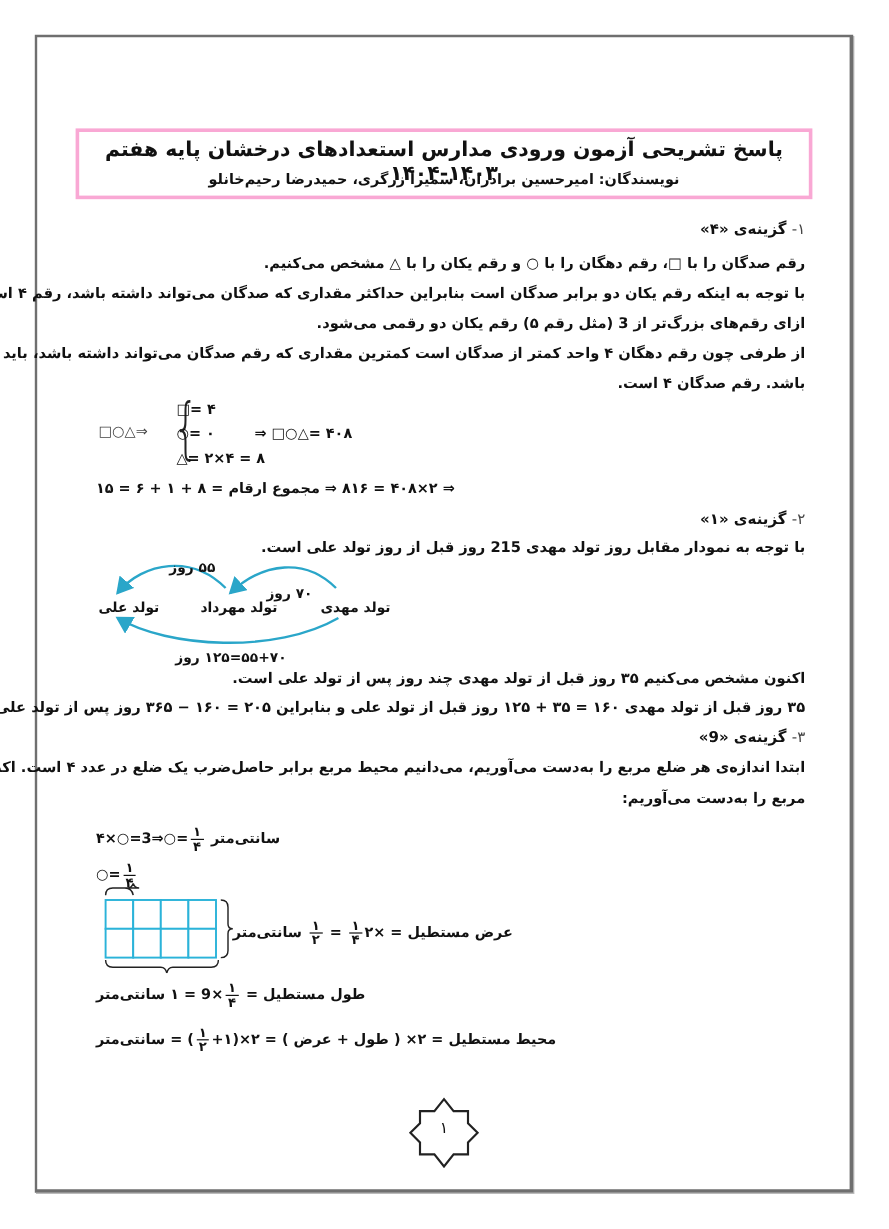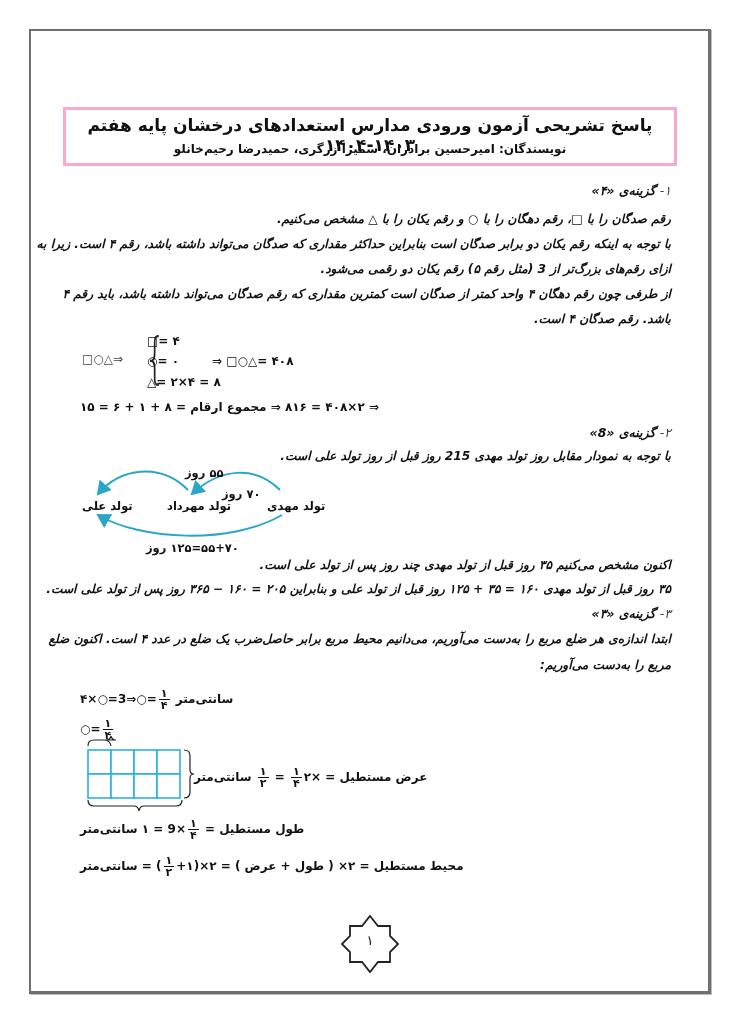--- a/index.html
+++ b/index.html
@@ -14,21 +14,21 @@
   .title-box {
     position: absolute; left: 63px; top: 107px; width: 614px; height: 59px;
     border: 3px solid #f9a8d4; direction: rtl; text-align: center;
   }
   .title-main { position: absolute; top: 5px; left: 0; right: 0; font-size: 17px; font-weight: bold; }
   .title-sub { position: absolute; top: 32px; left: 0; right: 0; font-size: 12px; font-weight: bold; }
 
   .rtl { direction: rtl; unicode-bidi: embed; }
   .line {
     position: absolute; right: 70px; font-size: 12.2px; font-weight: bold;
-    direction: rtl; text-align: right; white-space: nowrap; line-height: 1.2; font-style: italic;
+    direction: rtl; text-align: right; white-space: nowrap; line-height: 1.2;
   }
   .justified { left: 72px; }
   .heading { font-size: 12.5px; font-weight: bold; }
   .heading .num { color: #444; font-weight: normal; }
 
   .math { position: absolute; font-size: 12px; font-weight: bold; white-space: nowrap; }
   .math.ltr { direction: ltr; }
   .sym { font-weight: normal; color: #444; font-size: 12px; }
   .brace { position: absolute; left: 137px; top: 330px; font-size: 56px; font-weight: 100; color: #222; line-height: 1; transform: scaleX(0.6); }
 
@@ -67,47 +67,47 @@
 <div class="math ltr" style="left:82px; top:352px;"><span class="sym">□○△⇒</span></div>
 <div class="brace">{</div>
 <div class="math ltr" style="left:147px; top:334px;">□= ۴</div>
 <div class="math ltr" style="left:147px; top:354px;">○= ۰</div>
 <div class="math ltr" style="left:147px; top:375px;">△= ۲×۴ = ۸</div>
 <div class="math ltr" style="left:212px; top:354px;">⇒ □○△= ۴۰۸</div>
 <div class="math rtl" style="left:80px; top:400px;">⇒ ۲×۴۰۸ = ۸۱۶ ⇒ مجموع ارقام = ۸ + ۱ + ۶ = ۱۵</div>
 
 <div class="line heading" style="top:425px;">
   <span class="num">۲-</span>
-  <span>گزینه‌ی «8»</span>
+  <span>گزینه‌ی «۱»</span>
 </div>
 <div class="line" style="top:449px;">با توجه به نمودار مقابل روز تولد مهدی 215 روز قبل از روز تولد علی است.</div>
 
 <svg class="diagram-svg" width="240" height="90" viewBox="0 0 240 90">
   <defs>
     <marker id="ah" markerWidth="8" markerHeight="8" refX="6" refY="4" orient="auto">
       <path d="M0,0 L7,4 L0,8 Z" fill="#2aa6c9"></path>
     </marker>
   </defs>
   <path d="M200,30 C175,5 140,8 112,34" fill="none" stroke="#2aa6c9" stroke-width="2" marker-end="url(#ah)"></path>
   <path d="M108,30 C80,2 40,8 18,34" fill="none" stroke="#2aa6c9" stroke-width="2" marker-end="url(#ah)"></path>
   <path d="M202,55 C150,85 60,80 18,55" fill="none" stroke="#2aa6c9" stroke-width="2" marker-end="url(#ah)"></path>
 </svg>
-<div class="diagram-label" style="left:141px; top:466px;margin-left:44px;">۵۵ روز</div>
+<div class="diagram-label" style="left:141px; top:466px;">۵۵ روز</div>
 <div class="diagram-label" style="left:222px; top:466px;margin-top:21px;">۷۰ روز</div>
 <div class="diagram-label" style="left:82px; top:499px;">تولد علی</div>
 <div class="diagram-label" style="left:167px; top:499px;">تولد مهرداد</div>
 <div class="diagram-label" style="left:267px; top:499px;">تولد مهدی</div>
 <div class="diagram-label" style="left:146px; top:541px;">۵۵+۷۰=۱۲۵ روز</div>
 
 <div class="line" style="top:558px;">اکنون مشخص می‌کنیم ۳۵ روز قبل از تولد مهدی چند روز پس از تولد علی است.</div>
 <div class="line" style="top:582px;">۳۵ روز قبل از تولد مهدی ۱۶۰ = ۳۵ + ۱۲۵ روز قبل از تولد علی و بنابراین ۲۰۵ = ۱۶۰ − ۳۶۵ روز پس از تولد علی است.</div>
 
 <div class="line heading" style="top:606px;">
   <span class="num">۳-</span>
-  <span>گزینه‌ی «۳»</span>
+  <span>گزینه‌ی «9»</span>
 </div>
 <div class="line justified" style="top:632px;">ابتدا اندازه‌ی هر ضلع مربع را به‌دست می‌آوریم، می‌دانیم محیط مربع برابر حاصل‌ضرب یک ضلع در عدد ۴ است. اکنون ضلع</div>
 <div class="line" style="top:658px;">مربع را به‌دست می‌آوریم:</div>
 
 <div class="math ltr" style="left:80px; top:688px;">
   <span>۴×○=3⇒○=</span><span class="frac"><span class="nu">۱</span><span>۴</span></span>
   <span class="rtl">سانتی‌متر</span>
 </div>
 <div class="math ltr" style="left:80px; top:718px;">
   <span>○=</span><span class="frac"><span class="nu">۱</span><span>۴</span></span>

